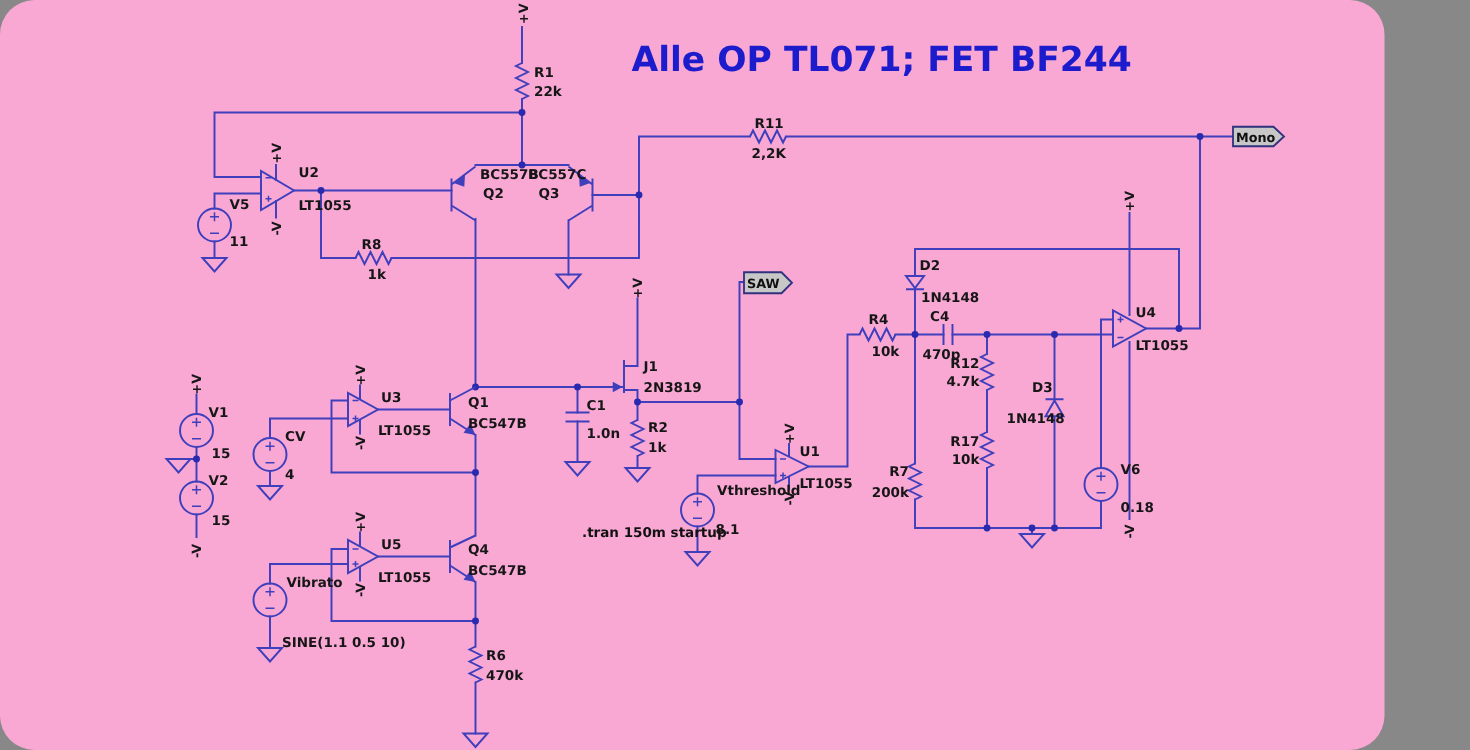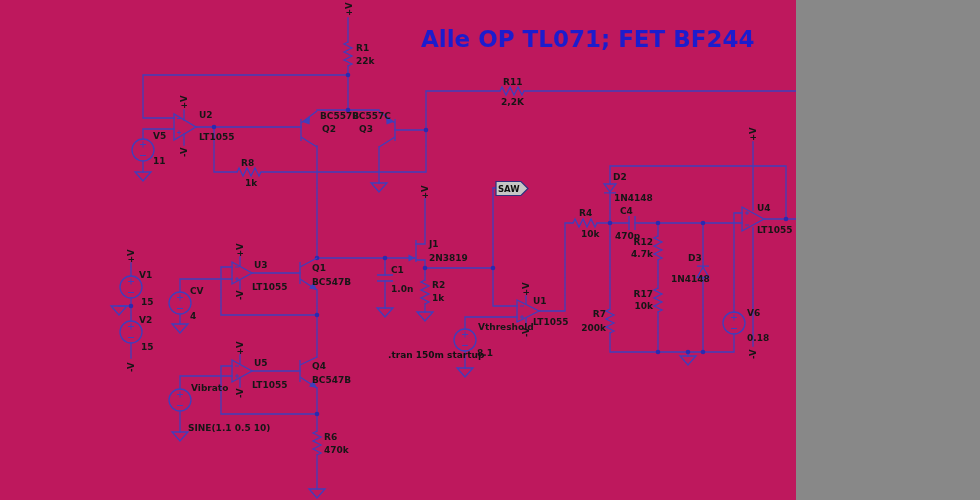--- a/index.html
+++ b/index.html
@@ -1,17 +1,17 @@
 <!DOCTYPE html>
 <html><head>
 <meta charset="utf-8">
 <style>
   html,body{margin:0;padding:0;background:#888;}
-  .canvas{position:relative;width:796px;height:500px;background:#be185d;overflow:hidden;
-          font-family:"DejaVu Sans","Liberation Sans",sans-serif;}
+  .canvas{position:relative;width:923px;height:500px;background:#f9a8d4;overflow:hidden;
+          font-family:"DejaVu Sans","Liberation Sans",sans-serif;border-radius:23px;}
   svg{display:block}
   .wire{stroke:#3f3fbc;stroke-width:1.3;fill:none;stroke-linecap:square}
   .sym{stroke:#3f3fbc;stroke-width:1.3;fill:none;stroke-linejoin:miter}
   .symthin{stroke:#3f3fbc;stroke-width:1;fill:none}
   .arrow{fill:#3f3fbc;stroke:none}
   .dot{fill:#2a2ab0;stroke:none}
   .lbl{font-size:9px;font-weight:600;fill:#161616}
   .pwr{font-size:8.5px;font-weight:700;fill:#161616}
   .flagshape{stroke:#30307e;stroke-width:1.2;fill:#c6c7c6}
   .flagtxt{font-size:8.5px;font-weight:700;fill:#101010}

